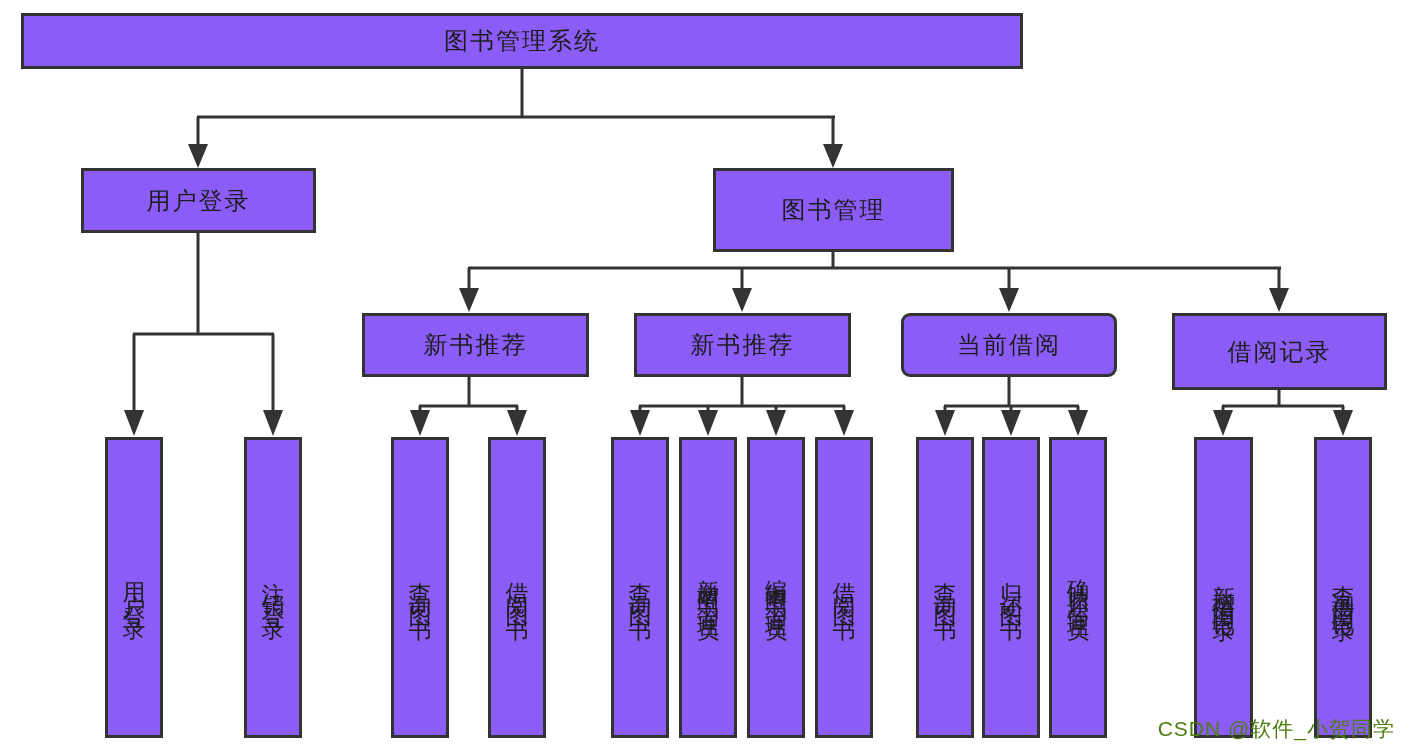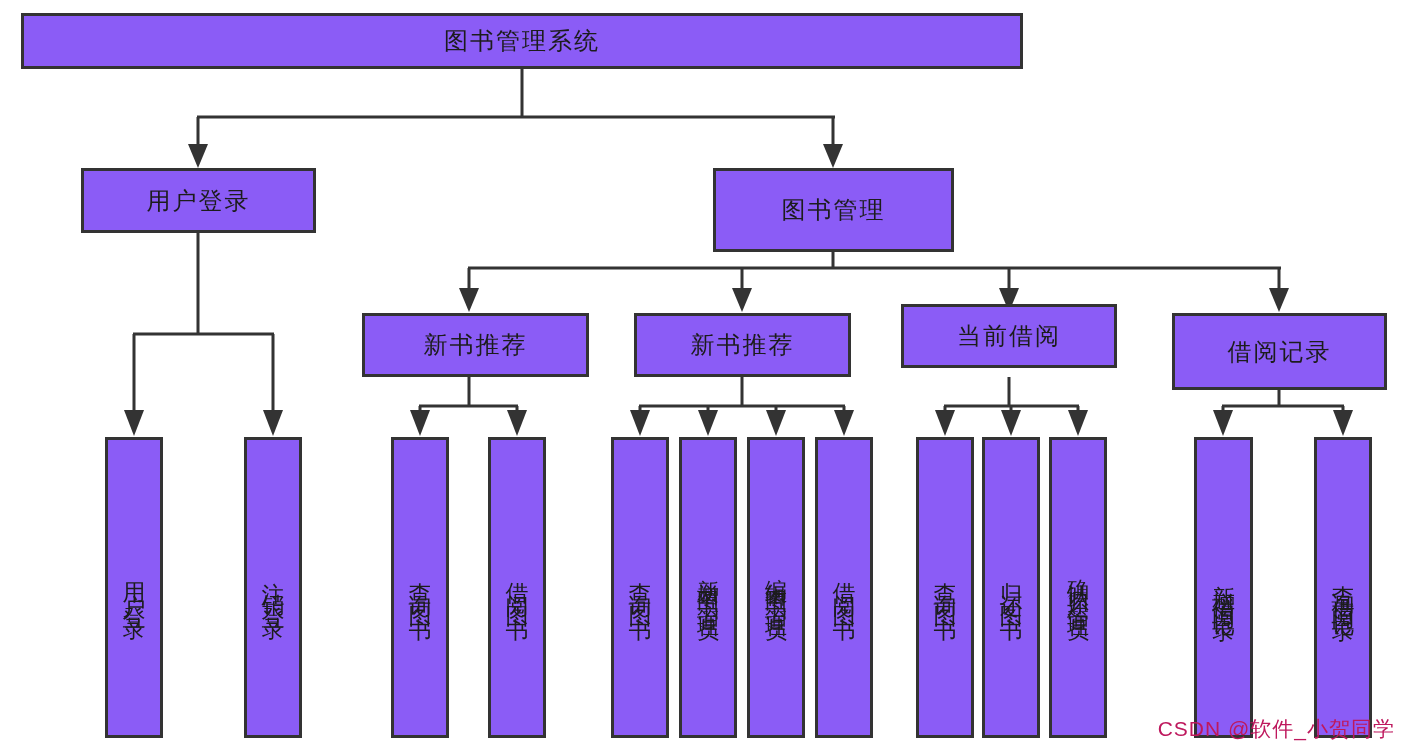--- a/index.html
+++ b/index.html
@@ -41,21 +41,21 @@
     line-height: 1;
   }
   .vlabel.mid  { letter-spacing: 7px; }
   .vlabel.long { letter-spacing: 6px; font-size: 22px; }
   .watermark {
     position: absolute;
     right: 10px;
     bottom: 4px;
     font-size: 21px;
     letter-spacing: 1px;
-    color: #be185d;
+    color: #4d7c0f;
     z-index: 10;
     white-space: nowrap;
   }
 </style>
 </head>
 <body>
 
 <div class="canvas">
 
   <svg class="connectors" width="1405" height="747" viewBox="0 0 1405 747" xmlns="http://www.w3.org/2000/svg">
@@ -101,21 +101,21 @@
   <div class="box" style="left:713px; top:168px; width:241px; height:84px;">
     <span class="hlabel">图书管理</span>
   </div>
 
   <div class="box" style="left:362px; top:313px; width:227px; height:64px;">
     <span class="hlabel">新书推荐</span>
   </div>
   <div class="box" style="left:634px; top:313px; width:217px; height:64px;">
     <span class="hlabel">新书推荐</span>
   </div>
-  <div class="box" style="left:901px; top:304px; width:216px; height:64px;">
+  <div class="box" style="left:901px; top:313px; width:216px; height:64px;border-radius:9px;">
     <span class="hlabel">当前借阅</span>
   </div>
   <div class="box" style="left:1172px; top:313px; width:215px; height:77px;">
     <span class="hlabel">借阅记录</span>
   </div>
 
   <div class="box" style="left:105px; top:437px; width:58px; height:301px;">
     <span class="vlabel">用户登录</span>
   </div>
   <div class="box" style="left:244px; top:437px; width:58px; height:301px;">

